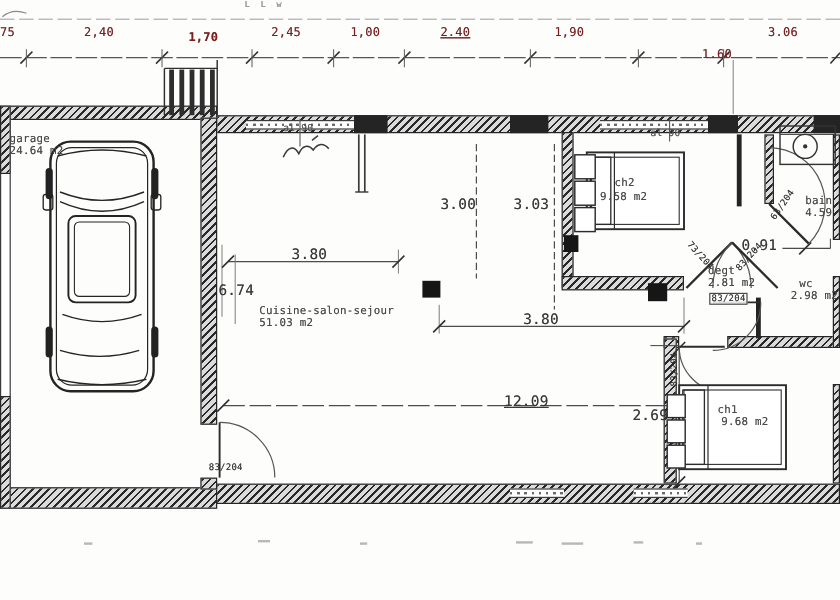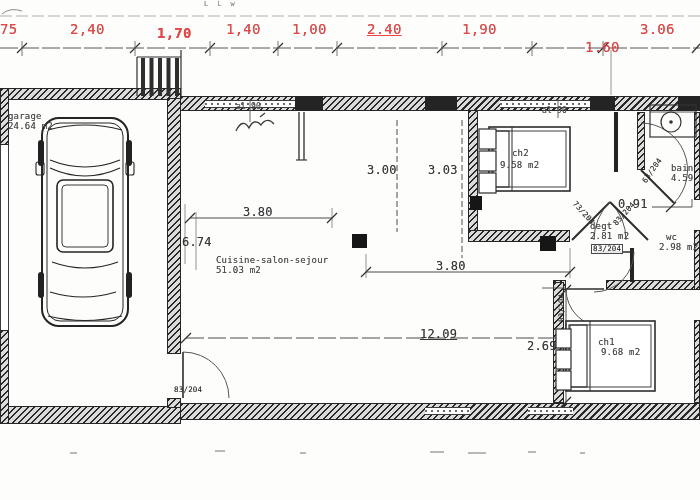--- a/index.html
+++ b/index.html
@@ -13,21 +13,21 @@
   .win{position:absolute;box-sizing:border-box;background-color:#fff;
        border-top:1.5px solid #3c3c3c;border-bottom:1.5px solid #3c3c3c;
        background-image:repeating-linear-gradient(90deg,#6a6a6a 0 2px,transparent 2px 6px);
        background-size:100% 2px;background-position:center;background-repeat:no-repeat;}
   .vdoor{position:absolute;box-sizing:border-box;background:#fff;
        border-left:1.5px solid #3c3c3c;border-right:1.5px solid #3c3c3c;}
   .post{position:absolute;background:#161616;}
   .lbl{position:absolute;white-space:pre;line-height:1.12;letter-spacing:.2px;
        text-shadow:0 0 .4px rgba(40,40,40,.55);}
   .room{font-size:9px;color:#4a4a4a;}
-  .dimtop{font-size:14px;color:#ef4444;}
+  .dimtop{font-size:10px;color:#7f1d1d;}
   .dim{font-size:12px;color:#383838;}
   .doorlbl{font-size:7.5px;color:#333;}
   .boxed{border:1px solid #4a4a4a;padding:0 1px;background:rgba(255,255,255,.85);}
   .annot{font-size:8px;color:#555;}
   .faint{font-size:7px;color:#9a9a9a;margin-left:34px;}
   .speck{position:absolute;background:#b8b8b8;height:1.5px;}
   svg.lines{position:absolute;left:0;top:0;}
 </style>
 </head>
 <body>
@@ -216,21 +216,21 @@
 
     <g stroke="#555">
       <line x1="250" y1="99" x2="250" y2="122" stroke-width="0.9"></line>
       <line x1="558" y1="99" x2="558" y2="118" stroke-width="0.9"></line>
     </g>
   </svg>
 
   <span class="lbl dimtop" style="left:0;top:22px;">75</span>
   <span class="lbl dimtop" style="left:70px;top:22px;">2,40</span>
   <span class="lbl dimtop" style="left:157px;top:26px;font-weight:bold;">1,70</span>
-  <span class="lbl dimtop" style="left:226px;top:22px;">1,40</span>
+  <span class="lbl dimtop" style="left:226px;top:22px;">2,45</span>
   <span class="lbl dimtop" style="left:292px;top:22px;">1,00</span>
   <span class="lbl dimtop" style="left:367px;top:22px;text-decoration:underline;">2.40</span>
   <span class="lbl dimtop" style="left:462px;top:22px;">1,90</span>
   <span class="lbl dimtop" style="left:545px;top:40px;margin-left:40px;">1.60</span>
   <span class="lbl dimtop" style="left:640px;top:22px;">3.06</span>
   <span class="lbl faint" style="left:170px;top:1px;">L  L  w</span>
 
   <span class="lbl dim" style="left:367px;top:164px;text-align:right;">3.00</span>
   <span class="lbl dim" style="left:428px;top:164px;">3.03</span>
   <span class="lbl dim" style="left:243px;top:206px;">3.80</span>

